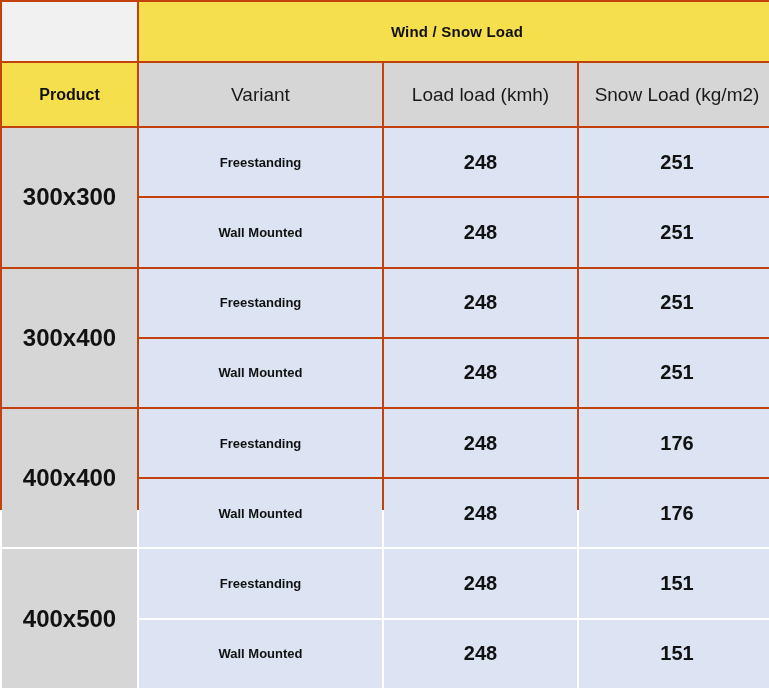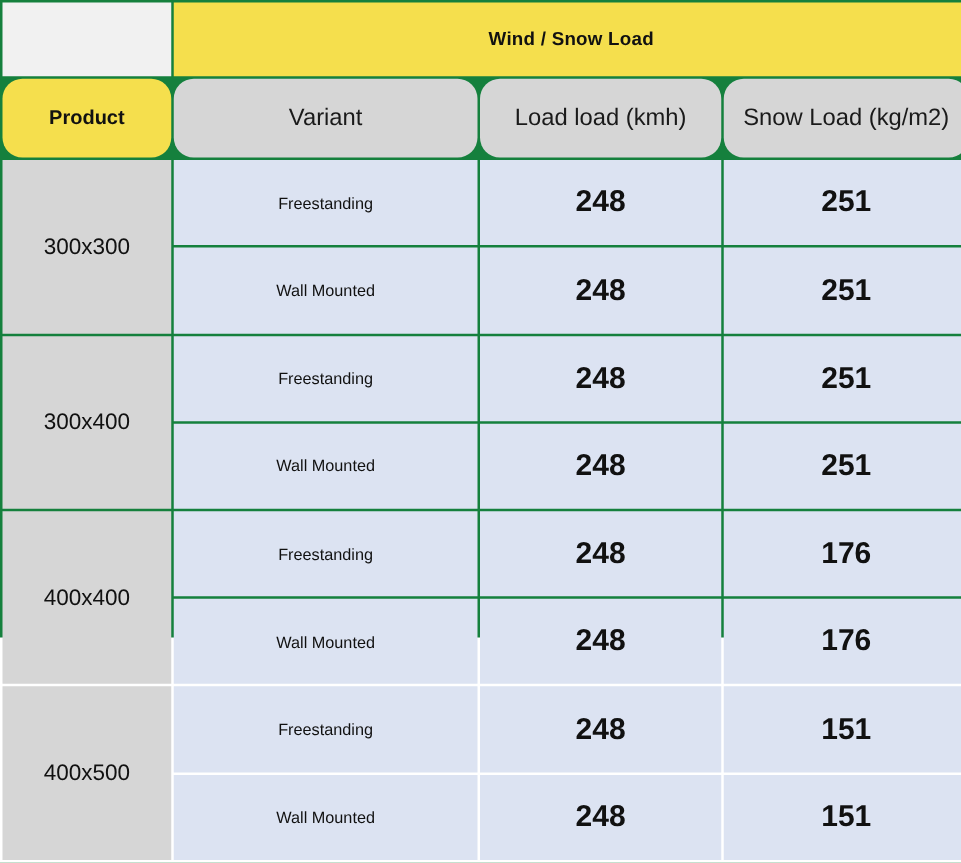--- a/index.html
+++ b/index.html
@@ -11,21 +11,21 @@
     width: 769px;
     height: 690px;
     font-family: "Liberation Sans", sans-serif;
     color: #000000;
     overflow: hidden;
   }
   .sheet {
     width: 769px;
     height: 510px;
     position: relative;
-    background: #15803d;
+    background: #c2410c;
     box-sizing: border-box;
   }
   table.load-table {
     border-collapse: separate;
     border-spacing: 2px;
     width: 769px;
     height: 690px;
     table-layout: fixed;
   }
   table.load-table td {
@@ -57,38 +57,38 @@
     color: #111111;
   }
   .hdr-sub {
     background: #d6d6d6;
     font-size: 19px;
     color: #1a1a1a;
     font-weight: normal;
   }
   .product-cell {
     background: #d6d6d6;
-    font-weight: normal;
-    font-size: 18px;
+    font-weight: bold;
+    font-size: 24px;
     color: #111111;
   }
   .variant-cell {
     background: #dce3f2;
-    font-weight: normal;
+    font-weight: bold;
     font-size: 13px;
     color: #111111;
   }
   .value-cell {
     background: #dce3f2;
     font-weight: bold;
-    font-size: 24px;
+    font-size: 20px;
     color: #111111;
   }
   tr.band-row td { height: 58px; }
-  tr.header-row td { height: 62px; border-radius: 16px; }
+  tr.header-row td { height: 62px; }
   tr.data-row td { height: 67px; }
 </style>
 </head>
 <body>
 
 <div class="sheet">
   <table class="load-table">
     <colgroup>
       <col class="c-product">
       <col class="c-variant">

